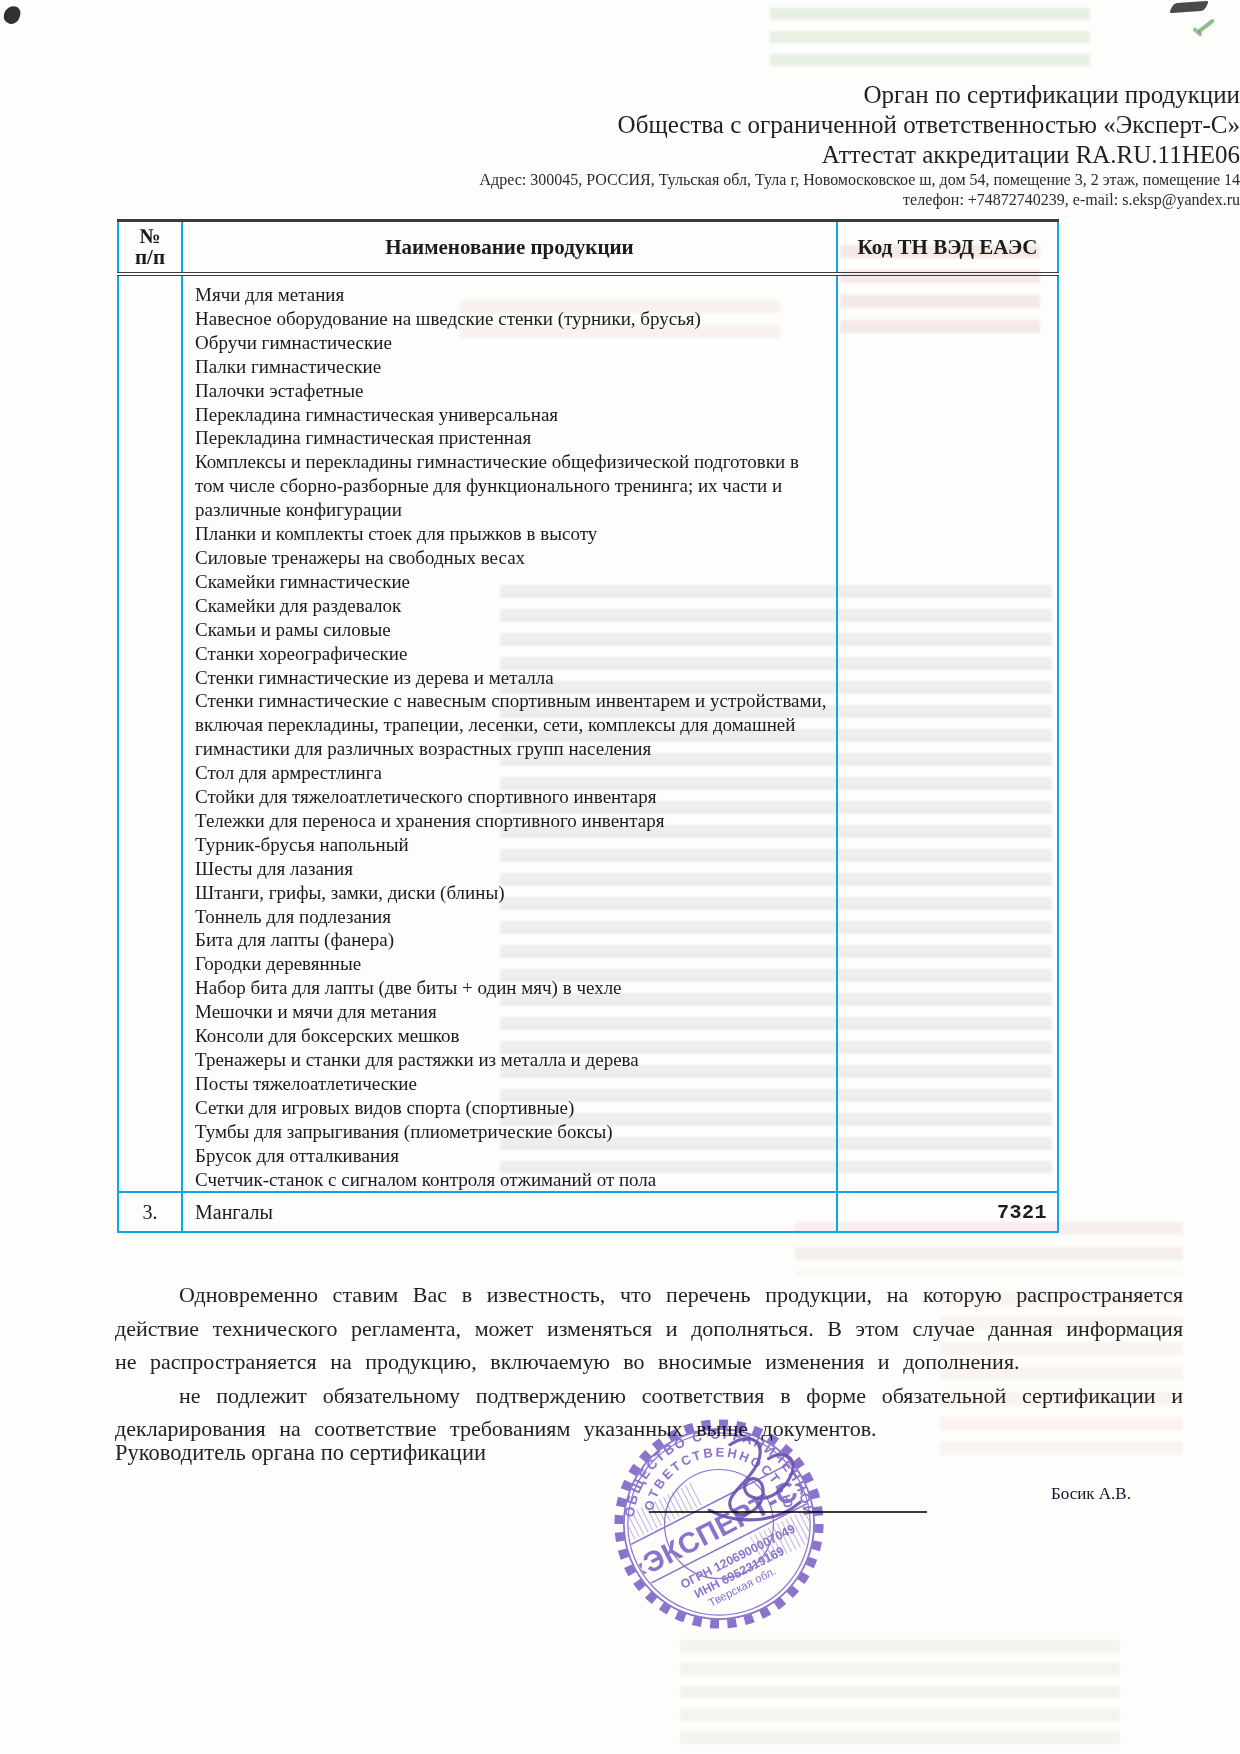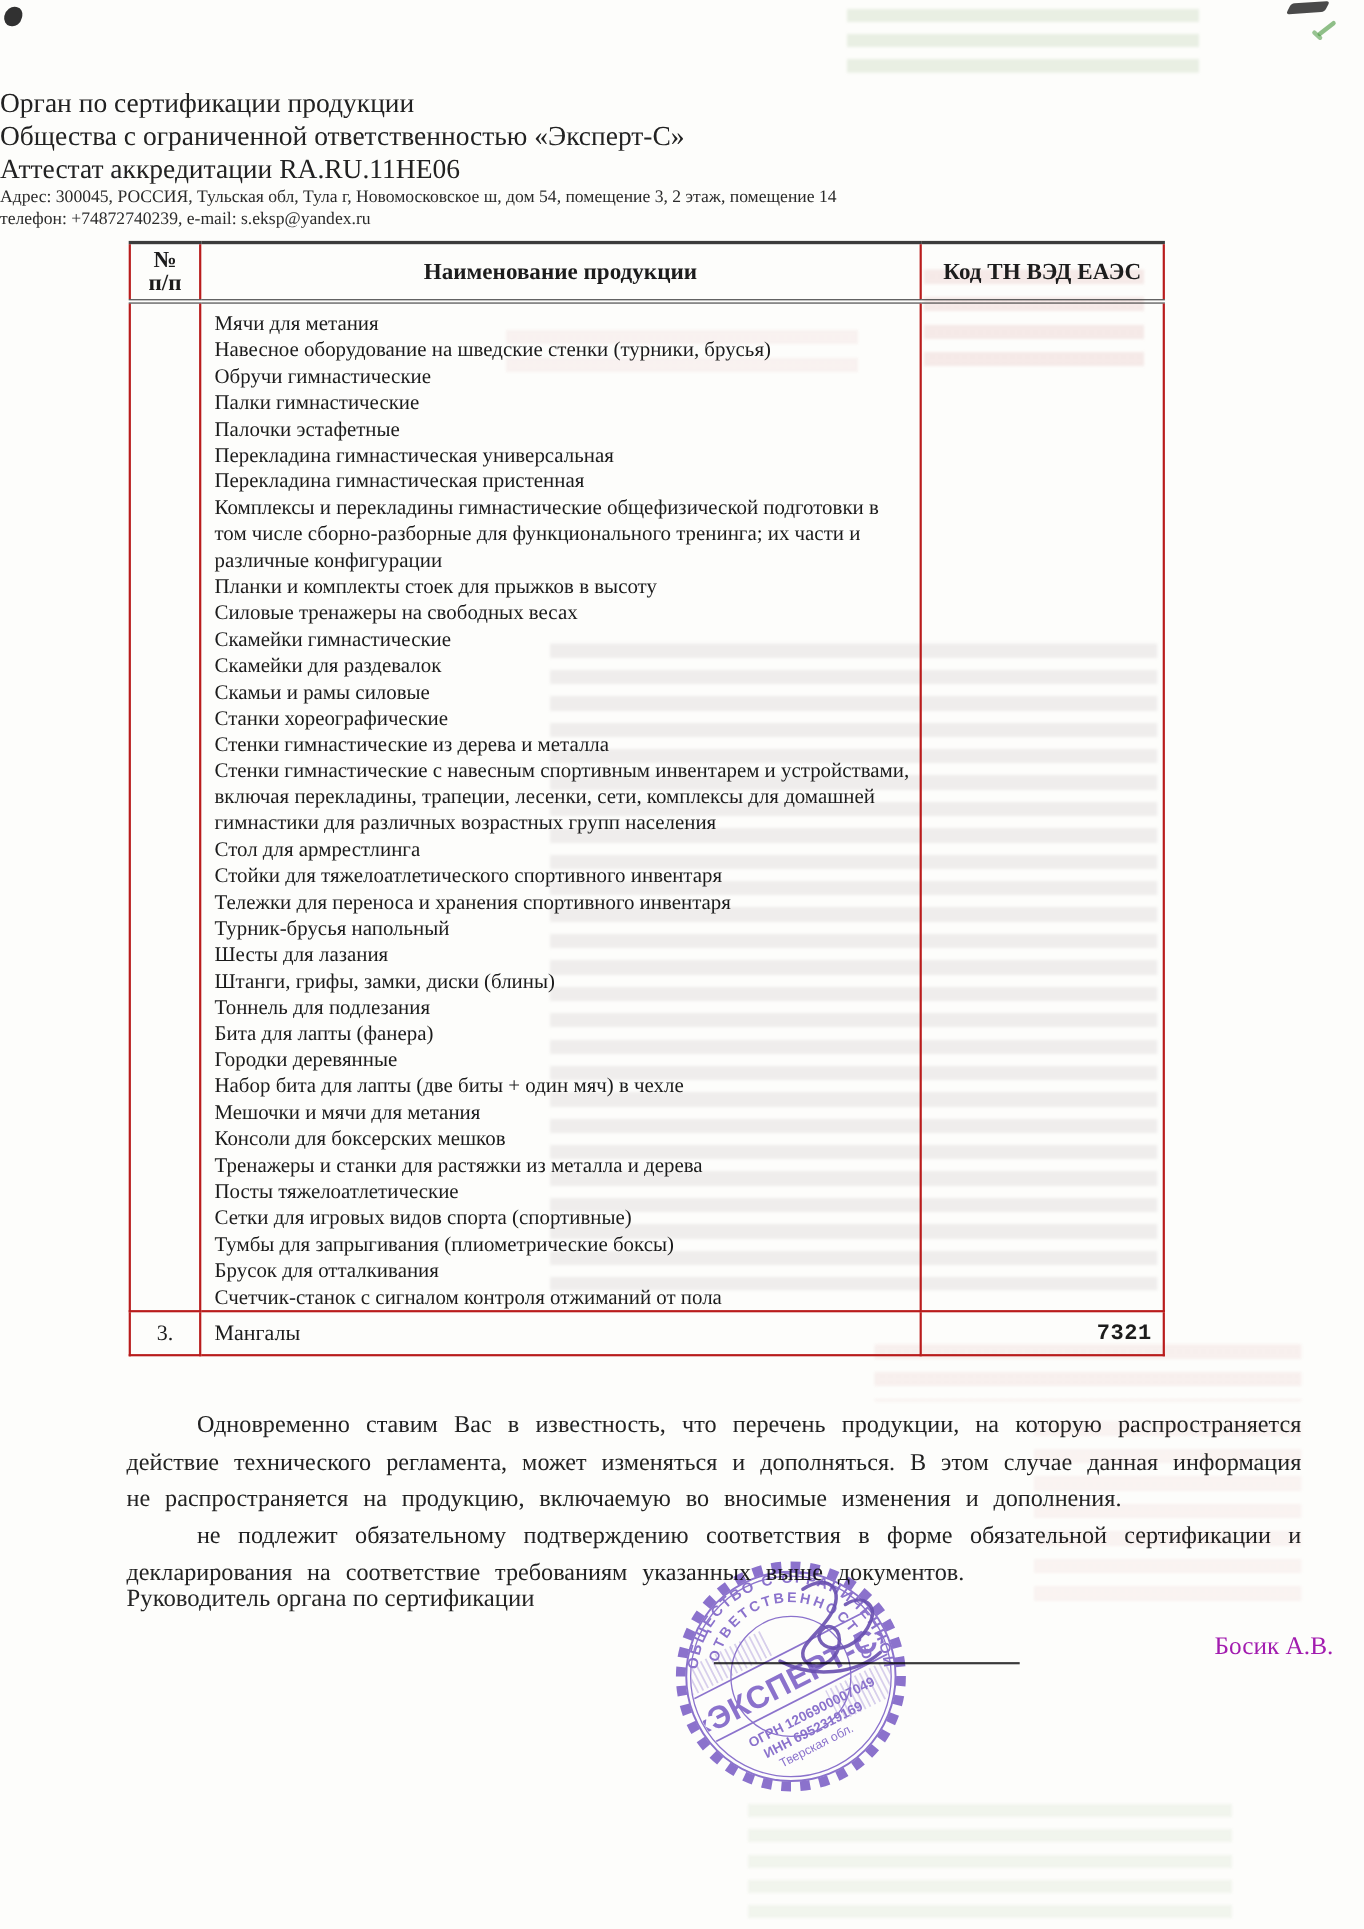--- a/index.html
+++ b/index.html
@@ -5,30 +5,30 @@
   html,body{margin:0;padding:0;background:#ffffff;}
   .page{
     position:relative;
     width:1240px;height:1754px;
     background:#fdfdfb;
     overflow:hidden;
     font-family:"Liberation Serif", serif;
     color:#1e1e1e;
   }
   
-  .doc-header{position:absolute;left:0;top:80px;width:1240px;text-align:left;}
+  .doc-header{position:absolute;left:0;top:80px;width:1240px;text-align:right;}
   .h-big{font-size:25px;line-height:30px;color:#222;}
   .h-small{font-size:16px;line-height:20px;color:#2a2a2a;}
   
   table.products{
     position:absolute;left:117px;top:219px;
     width:940px;border-collapse:collapse;table-layout:fixed;
     font-family:"Liberation Serif", serif;color:#1c1c1c;
   }
-  table.products td, table.products th{border:2px solid #b91c1c;}
+  table.products td, table.products th{border:2px solid #0ea5e9;}
   table.products tr.hdr th{
     font-weight:bold;font-size:21px;height:50px;
     text-align:center;vertical-align:middle;padding:0;
     border-bottom:4px double #3c3c3c;border-top:3px solid #3c3c3c;
   }
   th.c-num{font-size:19px;font-weight:bold;white-space:pre-line;line-height:21px;}
   td.cell-products{
     vertical-align:top;height:906px;
     padding:7px 6px 0 12px;
     border-bottom:4px double #3c3c3c;
@@ -40,21 +40,21 @@
   td.r3-code{text-align:right;padding-right:10px;font-weight:600;letter-spacing:.5px;font-family:Liberation Mono, monospace;}
   td.empty-cell{border-bottom:4px double #3c3c3c;}
   
   .body-text{position:absolute;left:115px;top:1278px;width:1068px;}
   .body-text p{
     margin:0;text-align:justify;text-indent:64px;
     font-size:22px;line-height:33.5px;word-spacing:8px;color:#222;
   }
   
   .sig-role{position:absolute;left:115px;top:1440px;font-size:22.5px;color:#242424;}
-  .sig-name{position:absolute;left:1104px;top:1484px;font-size:23px;color:#a21caf;}
+  .sig-name{position:absolute;left:1051px;top:1484px;font-size:17px;color:#0f172a;}
   .sig-line{position:absolute;left:649px;top:1511px;width:278px;border-top:2px solid #3a3a3a;}
   
   .stamp{position:absolute;left:610px;top:1415px;width:218px;height:218px;opacity:.88;mix-blend-mode:multiply;}
   
   .ghost{position:absolute;pointer-events:none;filter:blur(1.3px);}
   .g-pink{background:repeating-linear-gradient(180deg, rgba(200,115,115,.14) 0 13px, rgba(0,0,0,0) 13px 25px);}
   .g-gray{background:repeating-linear-gradient(180deg, rgba(125,110,120,.11) 0 13px, rgba(0,0,0,0) 13px 24px);}
   .g-green{background:repeating-linear-gradient(180deg, rgba(110,155,85,.14) 0 12px, rgba(0,0,0,0) 12px 23px);}
   .mark{position:absolute;pointer-events:none;}
   .m-tl{left:4px;top:6px;width:16px;height:18px;background:#1b1b1b;border-radius:60% 40% 55% 45%;transform:rotate(12deg);opacity:.9;}

